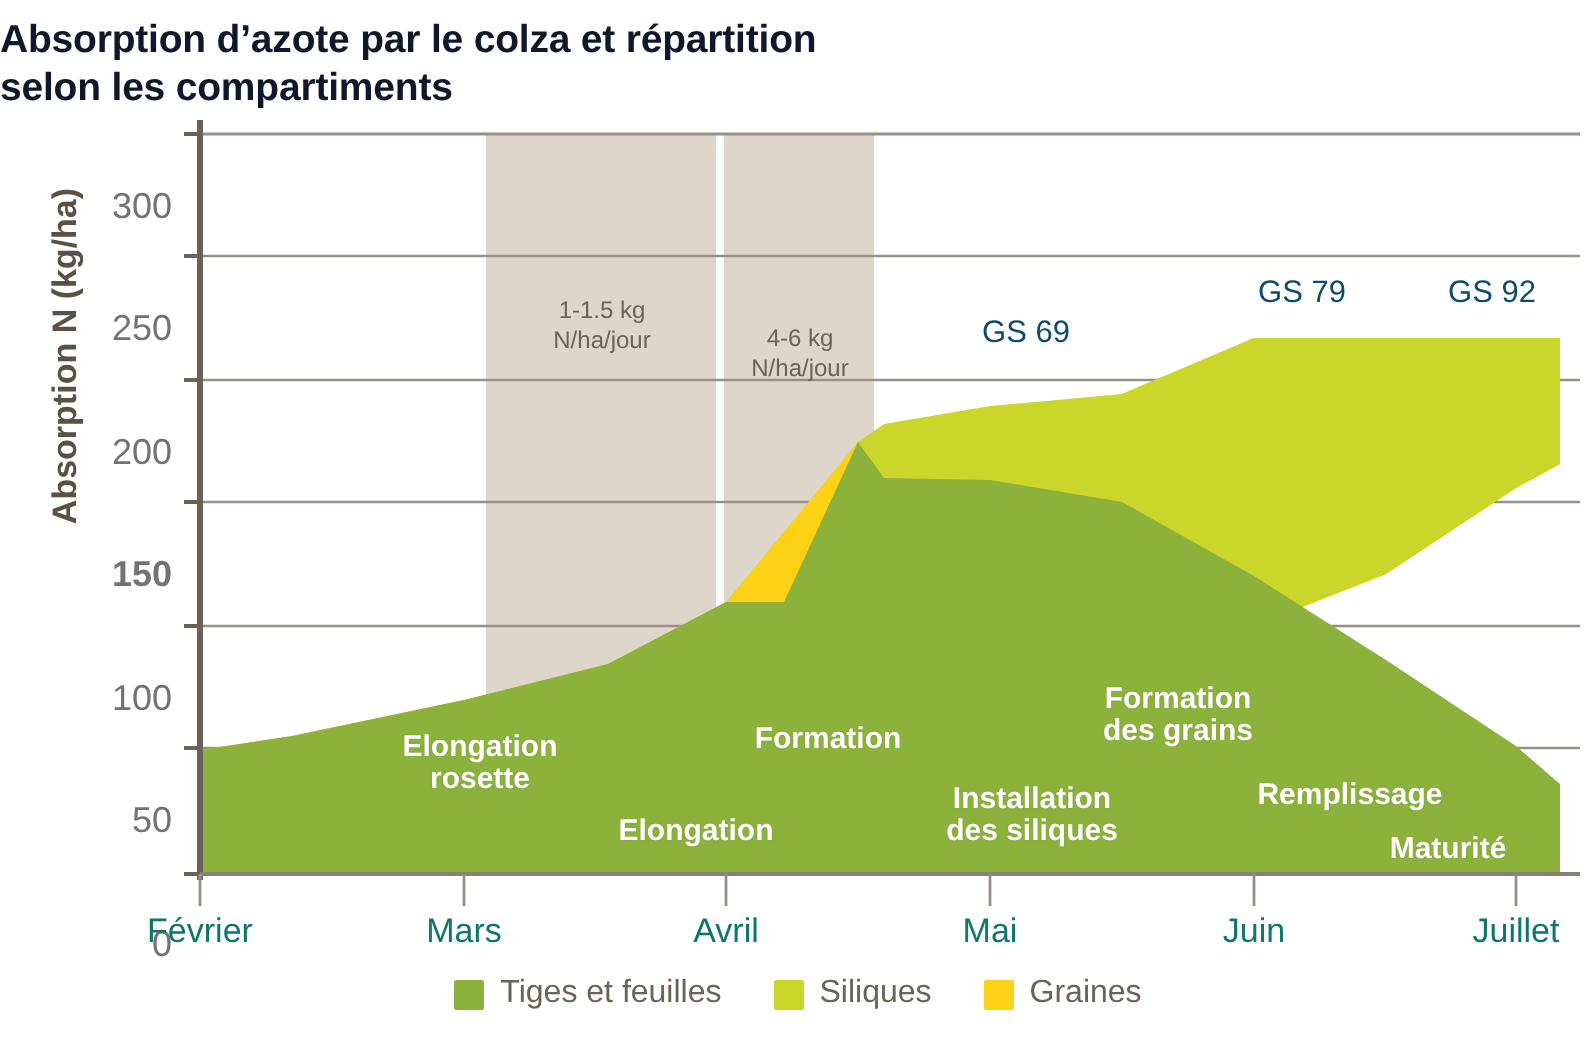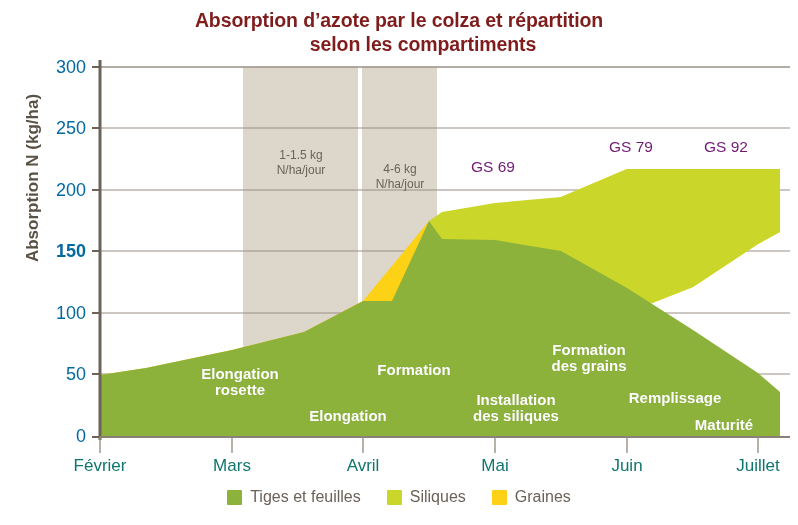--- a/index.html
+++ b/index.html
@@ -5,54 +5,53 @@
   html,body{margin:0;padding:0;}
   body{
     width:798px;height:525px;background:#ffffff;
     font-family:"Liberation Sans", sans-serif;
     color:#5b5348;overflow:hidden;position:relative;
   }
   #root{position:absolute;inset:0;}
 
   .title{
     position:absolute;left:0;right:0;top:8px;
-    text-align:center;
-    font-size:19.5px;font-weight:bold;color:#7f1d1d;
+    font-size:19.5px;font-weight:bold;color:#0f172a;
     letter-spacing:-0.1px;line-height:1.24;
   }
-  .title .l2{display:block;padding-left:48px;}
+  .title .l2{display:block;}
 
   .ylabel{
     position:absolute;
     left:-92px;top:168px;width:250px;
     transform:rotate(-90deg);
     transform-origin:center center;
     text-align:center;
     font-size:17px;font-weight:bold;color:#5a5145;
     white-space:nowrap;
   }
 
   .ytick{
     position:absolute;right:0;width:46px;text-align:right;
-    font-size:18px;color:#0369a1;
+    font-size:18px;color:#737373;margin-top:36px;
   }
   .xtick{
     position:absolute;text-align:center;
     font-size:17px;color:#0f766e;width:120px;
   }
 
   svg.plot{position:absolute;left:0;top:0;}
 
   .band-label{
     position:absolute;text-align:center;
     font-size:12px;color:#6b6258;line-height:1.25;
   }
   .gs-label{
-    position:absolute;
-    font-size:15.5px;color:#701a75;white-space:nowrap;
+    position:absolute;text-align:center;
+    font-size:15.5px;color:#0c4a6e;white-space:nowrap;
   }
   .stage-label{
     position:absolute;text-align:center;
     font-size:15px;font-weight:bold;color:#ffffff;
     line-height:1.08;white-space:nowrap;
     text-shadow:0 0 1px rgba(0,0,0,.10);
   }
 
   .legend{
     position:absolute;left:0;right:0;top:488px;

